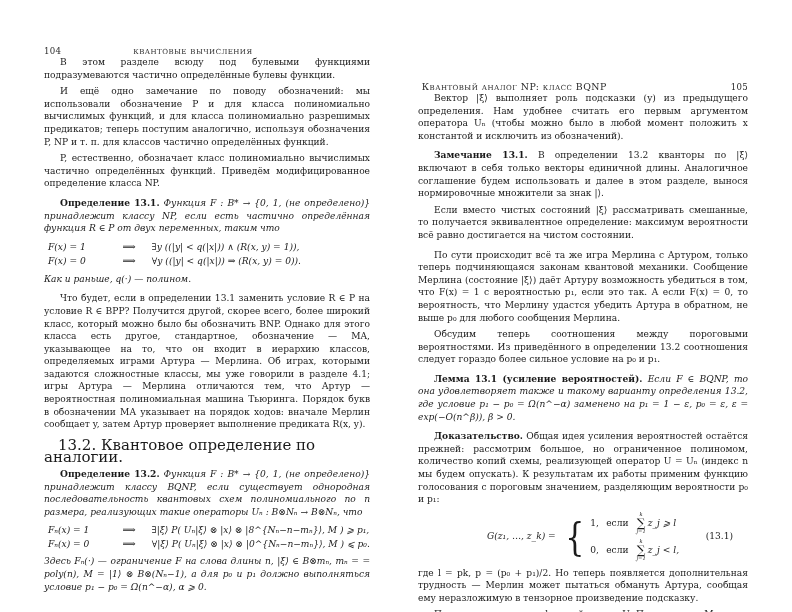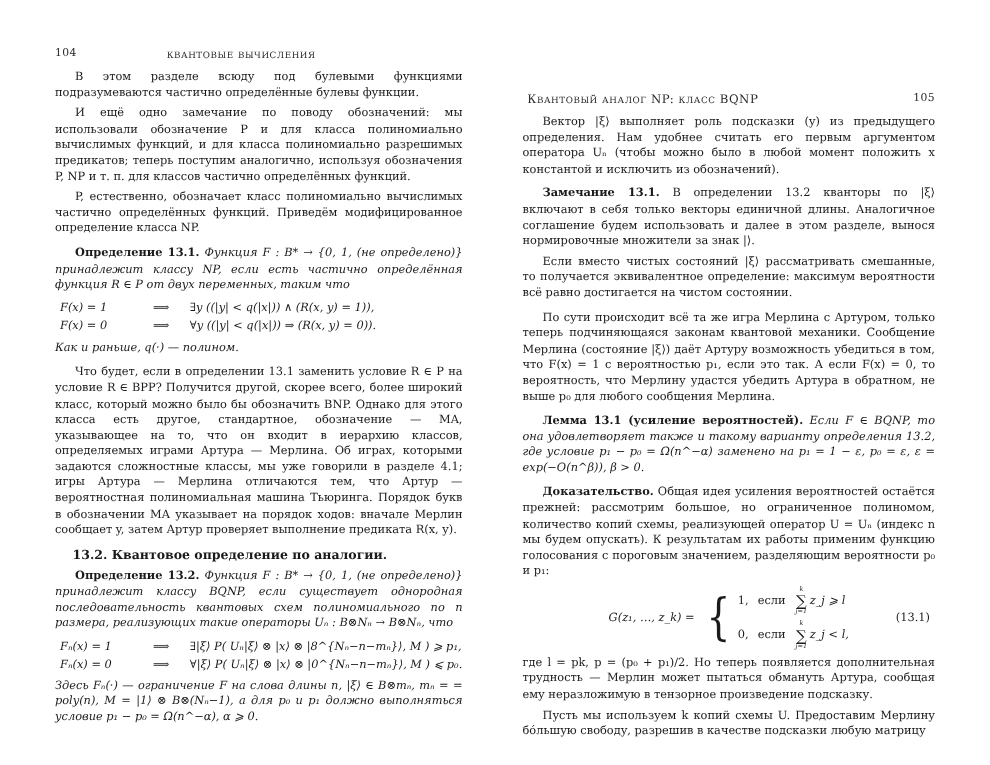--- a/index.html
+++ b/index.html
@@ -24,21 +24,21 @@
     position: relative;
     width: 396px;
     height: 612px;
     box-sizing: border-box;
   }
   .page-left  { padding: 30px 26px 22px 44px; }
   .page-right { padding: 30px 44px 22px 22px; }
 
   .runhead {
     display: flex;
-    align-items: center;
+    align-items: flex-end;
     font-size: 8.2px;
     letter-spacing: 0.5px;
     height: 26px;
     color: #2a2a2a;
   }
   .runhead-left  { justify-content: flex-start; }
   .runhead-right { justify-content: flex-end; margin-top: 36px; }
   .folio {
     font-size: 8.6px;
     letter-spacing: 0.3px;
@@ -88,23 +88,23 @@
     margin: 5px 0 5px 0;
     font-style: italic;
     text-align: left;
   }
 
   .thm-head { font-weight: bold; font-style: normal; }
   .thm-body { font-style: italic; }
 
   .section-head {
     margin: 8px 0 2px 0;
-    font-weight: bold;
+    font-weight: normal;
     text-indent: 14px;
-    font-size: 10px;
+    font-size: 15px;
   }
 
   .eqblock {
     display: flex;
     align-items: center;
     justify-content: center;
     margin: 6px 0 5px 0;
     position: relative;
     font-size: 9.1px;
   }
@@ -128,21 +128,21 @@
     align-items: center;
     vertical-align: middle;
     line-height: 1;
     margin: 0 2px;
     font-style: normal;
   }
   .sumop .lim { font-size: 5.2px; font-style: italic; }
   .sumop .sig { font-size: 12px; }
   .eq-num {
     position: absolute;
-    right: 4px;
+    right: 15px;
     font-style: normal;
     text-align: center;
   }
 </style>
 </head>
 <body>
 
 <div id="spread">
 
   <div class="page page-left">
@@ -220,20 +220,21 @@
 
       <p class="par gap">
         <span class="thm-head">Замечание 13.1.</span>
         <span>В определении 13.2 кванторы по |ξ⟩ включают в себя только векторы единичной длины. Аналогичное соглашение будем использовать и далее в этом разделе, вынося нормировочные множители за знак |⟩.</span>
       </p>
 
       <p class="par gap-sm">Если вместо чистых состояний |ξ⟩ рассматривать смешанные, то получается эквивалентное определение: максимум вероятности всё равно достигается на чистом состоянии.</p>
 
       <p class="par gap">По сути происходит всё та же игра Мерлина с Артуром, только теперь подчиняющаяся законам квантовой механики. Сообщение Мерлина (состояние |ξ⟩) даёт Артуру возможность убедиться в том, что F(x) = 1 с вероятностью p₁, если это так. А если F(x) = 0, то вероятность, что Мерлину удастся убедить Артура в обратном, не выше p₀ для любого сообщения Мерлина.</p>
 
+      <p class="par gap-sm">Обсудим теперь соотношения между пороговыми вероятностями. Из приведённого в определении 13.2 соотношения следует гораздо более сильное условие на p₀ и p₁.</p>
 
       <p class="par gap">
         <span class="thm-head">Лемма 13.1 (усиление вероятностей).</span>
         <span class="thm-body">Если F ∈ BQNP, то она удовлетворяет также и такому варианту определения 13.2, где условие p₁ − p₀ = Ω(n^−α) заменено на p₁ = 1 − ε, p₀ = ε, ε = exp(−O(n^β)), β &gt; 0.</span>
       </p>
 
       <p class="par gap">
         <span class="thm-head">Доказательство.</span>
         <span>Общая идея усиления вероятностей остаётся прежней: рассмотрим большое, но ограниченное полиномом, количество копий схемы, реализующей оператор U = Uₙ (индекс n мы будем опускать). К результатам их работы применим функцию голосования с пороговым значением, разделяющим вероятности p₀ и p₁:</span>
       </p>

